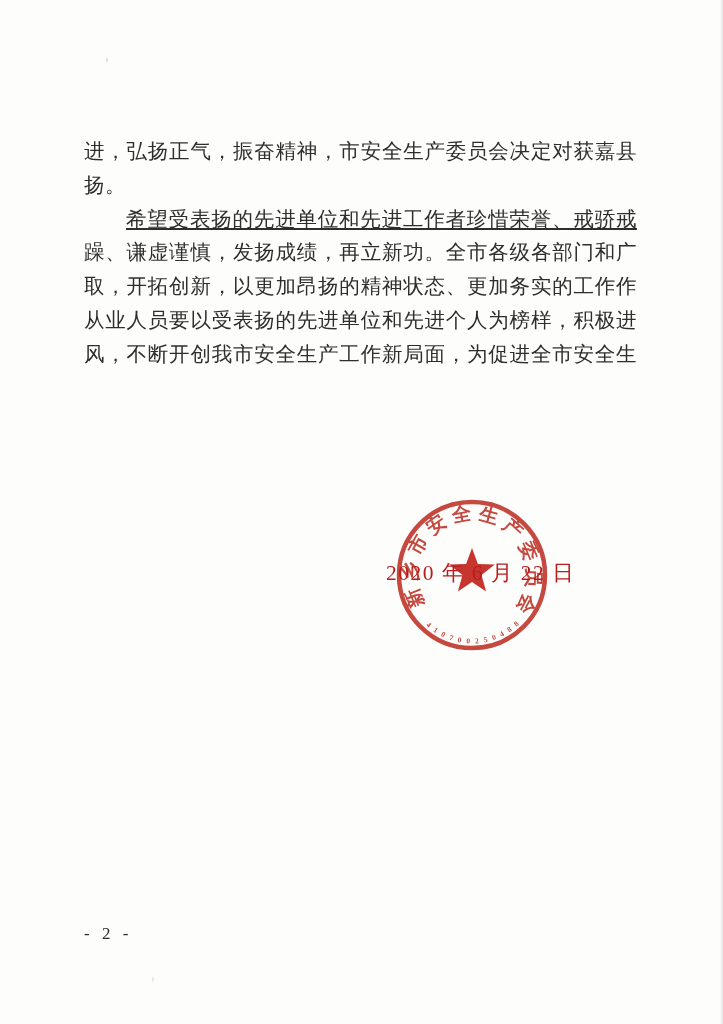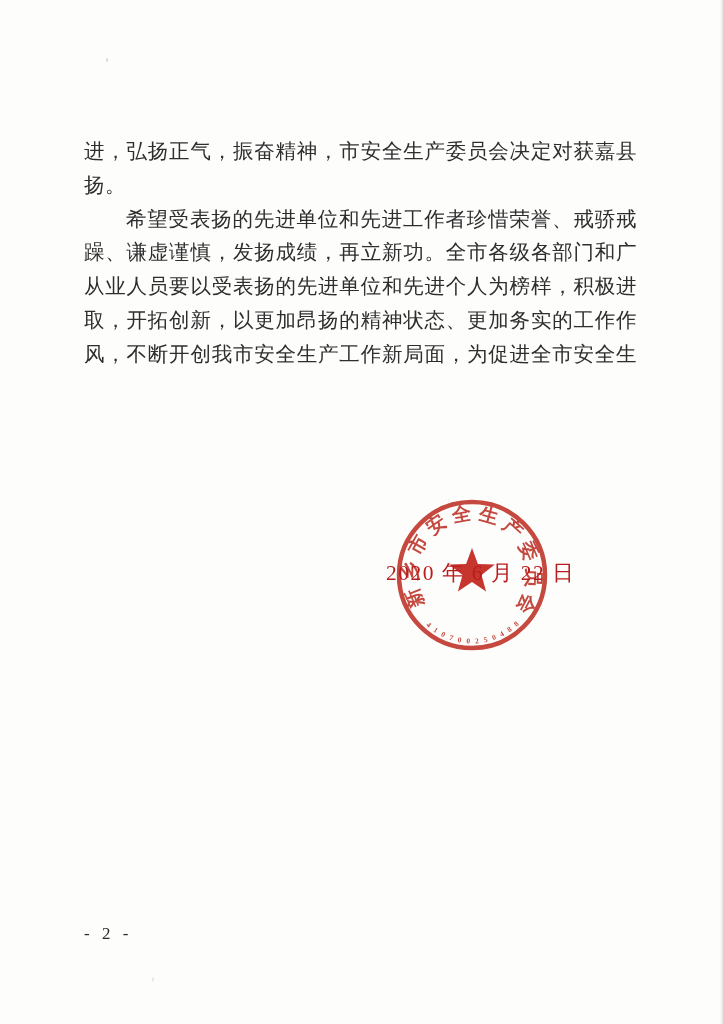--- a/index.html
+++ b/index.html
@@ -35,21 +35,21 @@
   .line {
     height: 33.8px;
     overflow: hidden;
     box-sizing: border-box;
   }
   .line.justify {
     text-align: justify;
     text-align-last: justify;
     text-justify: inter-character;
   }
-  .line.indent { padding-left: 42px; }
+  .line.indent { padding-left: 42px; text-decoration: underline; }
   .line.left { text-align: left; }
 
   .stamp-date {
     position: absolute;
     left: 386px;
     top: 558px;
     font-size: 21.5px;
     color: #b91c1c;
     letter-spacing: 1.5px;
     z-index: 3;
@@ -82,22 +82,22 @@
 <div class="page">
 
   <span class="scan-speck" style="left:106px; top:58px; width:2px; height:4px;"></span>
   <span class="scan-speck" style="left:152px; top:977px; width:2px; height:5px; opacity:.6;"></span>
 
   <div class="doc-body">
     <div class="line justify">进，弘扬正气，振奋精神，市安全生产委员会决定对获嘉县人</div>
     <div class="line left">扬。</div>
     <div class="line justify indent">希望受表扬的先进单位和先进工作者珍惜荣誉、戒骄戒</div>
     <div class="line justify">躁、谦虚谨慎，发扬成绩，再立新功。全市各级各部门和广大</div>
+    <div class="line justify">取，开拓创新，以更加昂扬的精神状态、更加务实的工作作</div>
     <div class="line justify">从业人员要以受表扬的先进单位和先进个人为榜样，积极进</div>
-    <div class="line justify">取，开拓创新，以更加昂扬的精神状态、更加务实的工作作</div>
     <div class="line justify">风，不断开创我市安全生产工作新局面，为促进全市安全生产</div>
   </div>
 
   <div class="stamp-date">2020 年 6 月 22 日</div>
 
   <div class="seal">
     <svg viewBox="0 0 170 170" width="170" height="170">
       <circle cx="85" cy="85" r="73" fill="none" stroke-width="4.5" stroke="#c23a30"></circle>
       <polygon points="85,58 90.9,73.9 107.8,74.6 94.5,85.1 99.1,101.4 85,92 70.9,101.4 75.5,85.1 62.2,74.6 79.1,73.9" fill="#c2261e"></polygon>
       <g>

